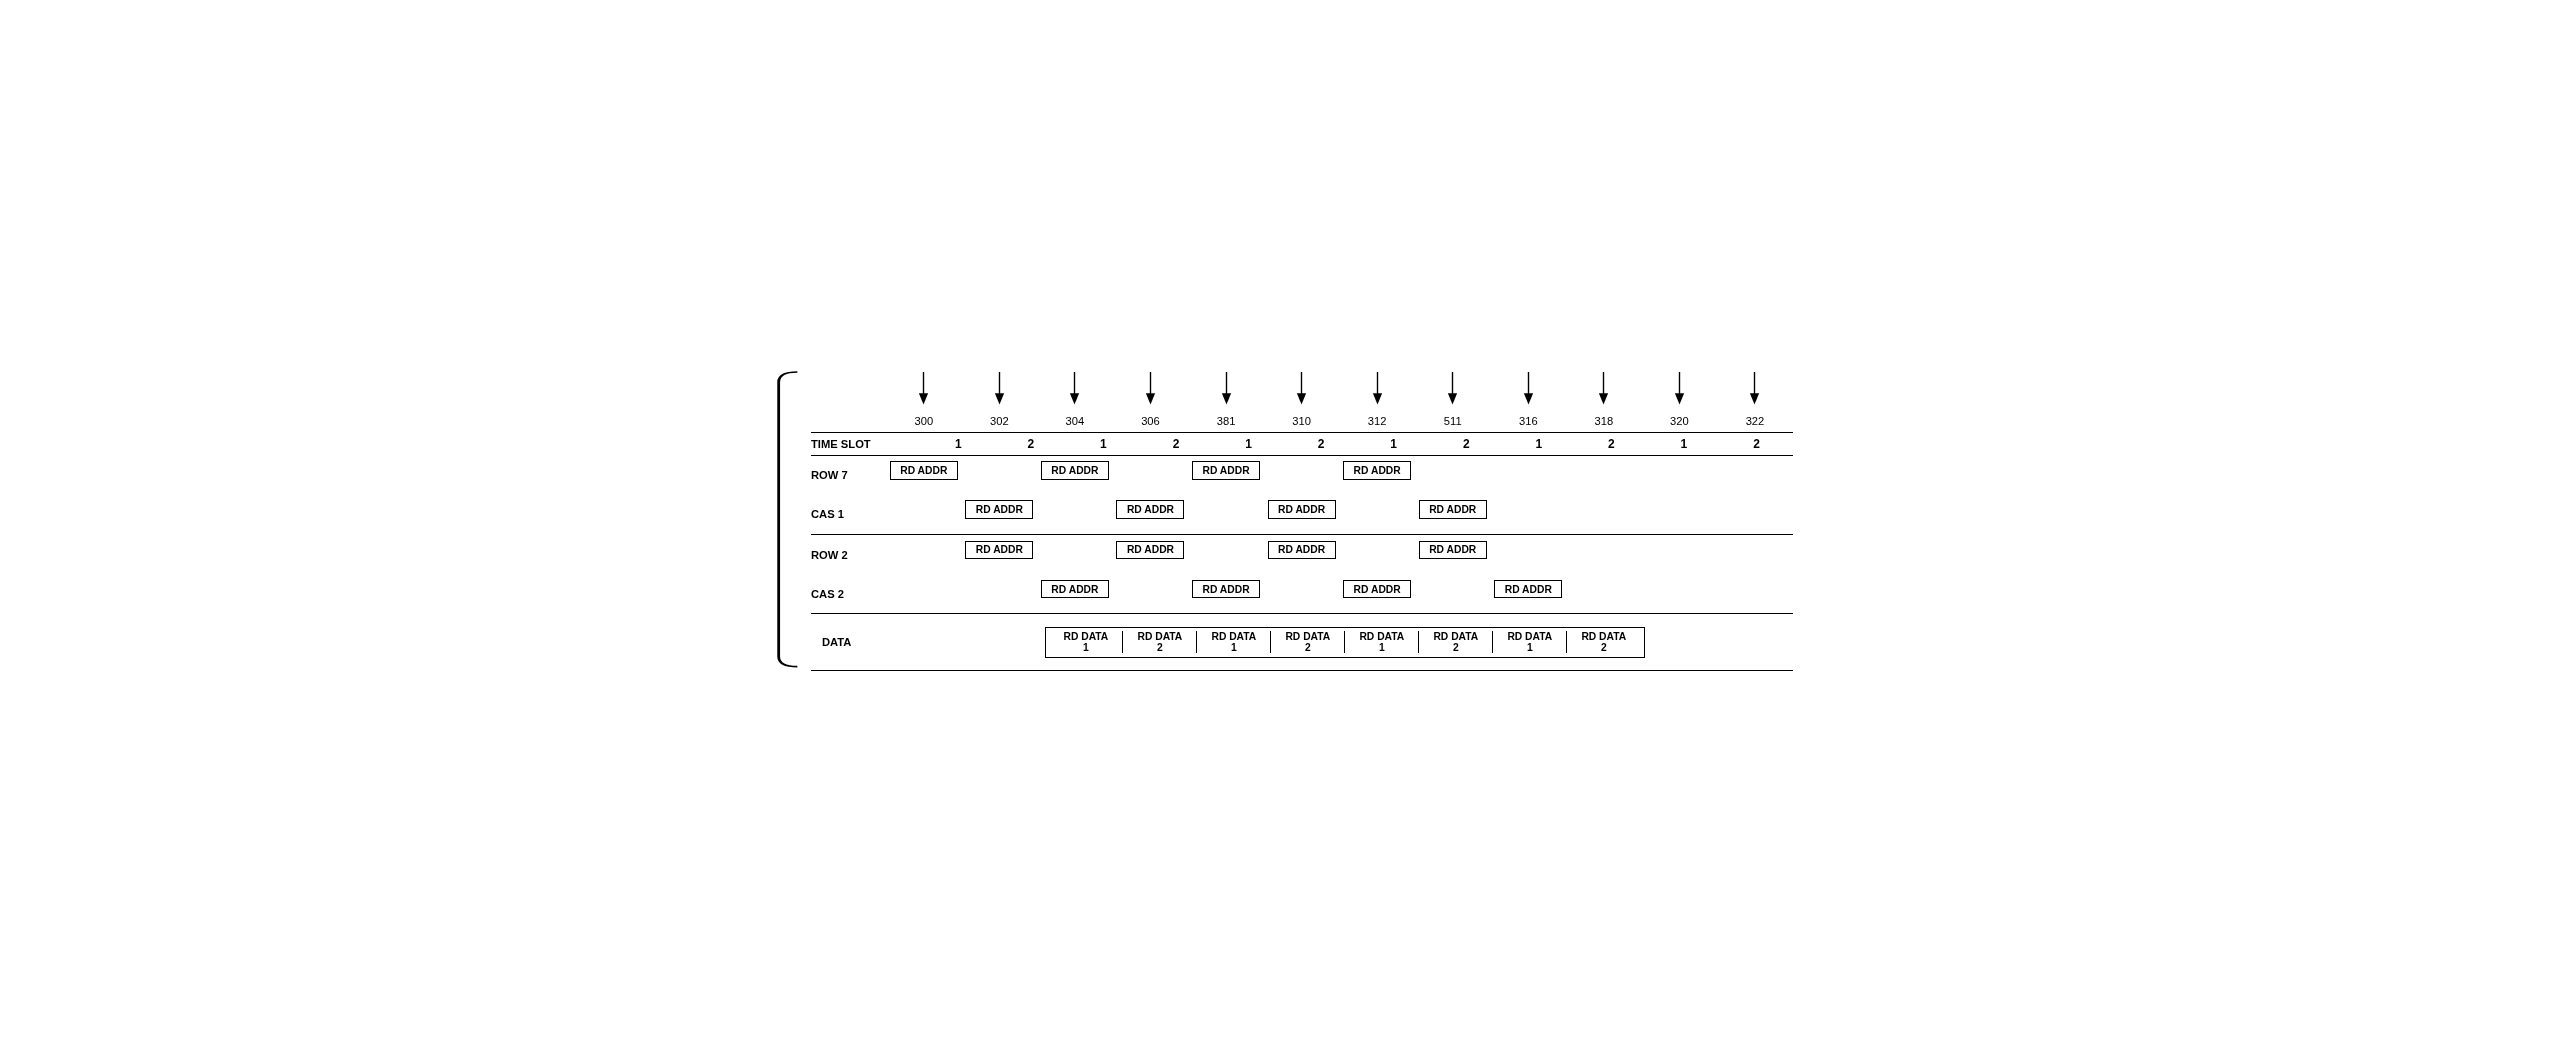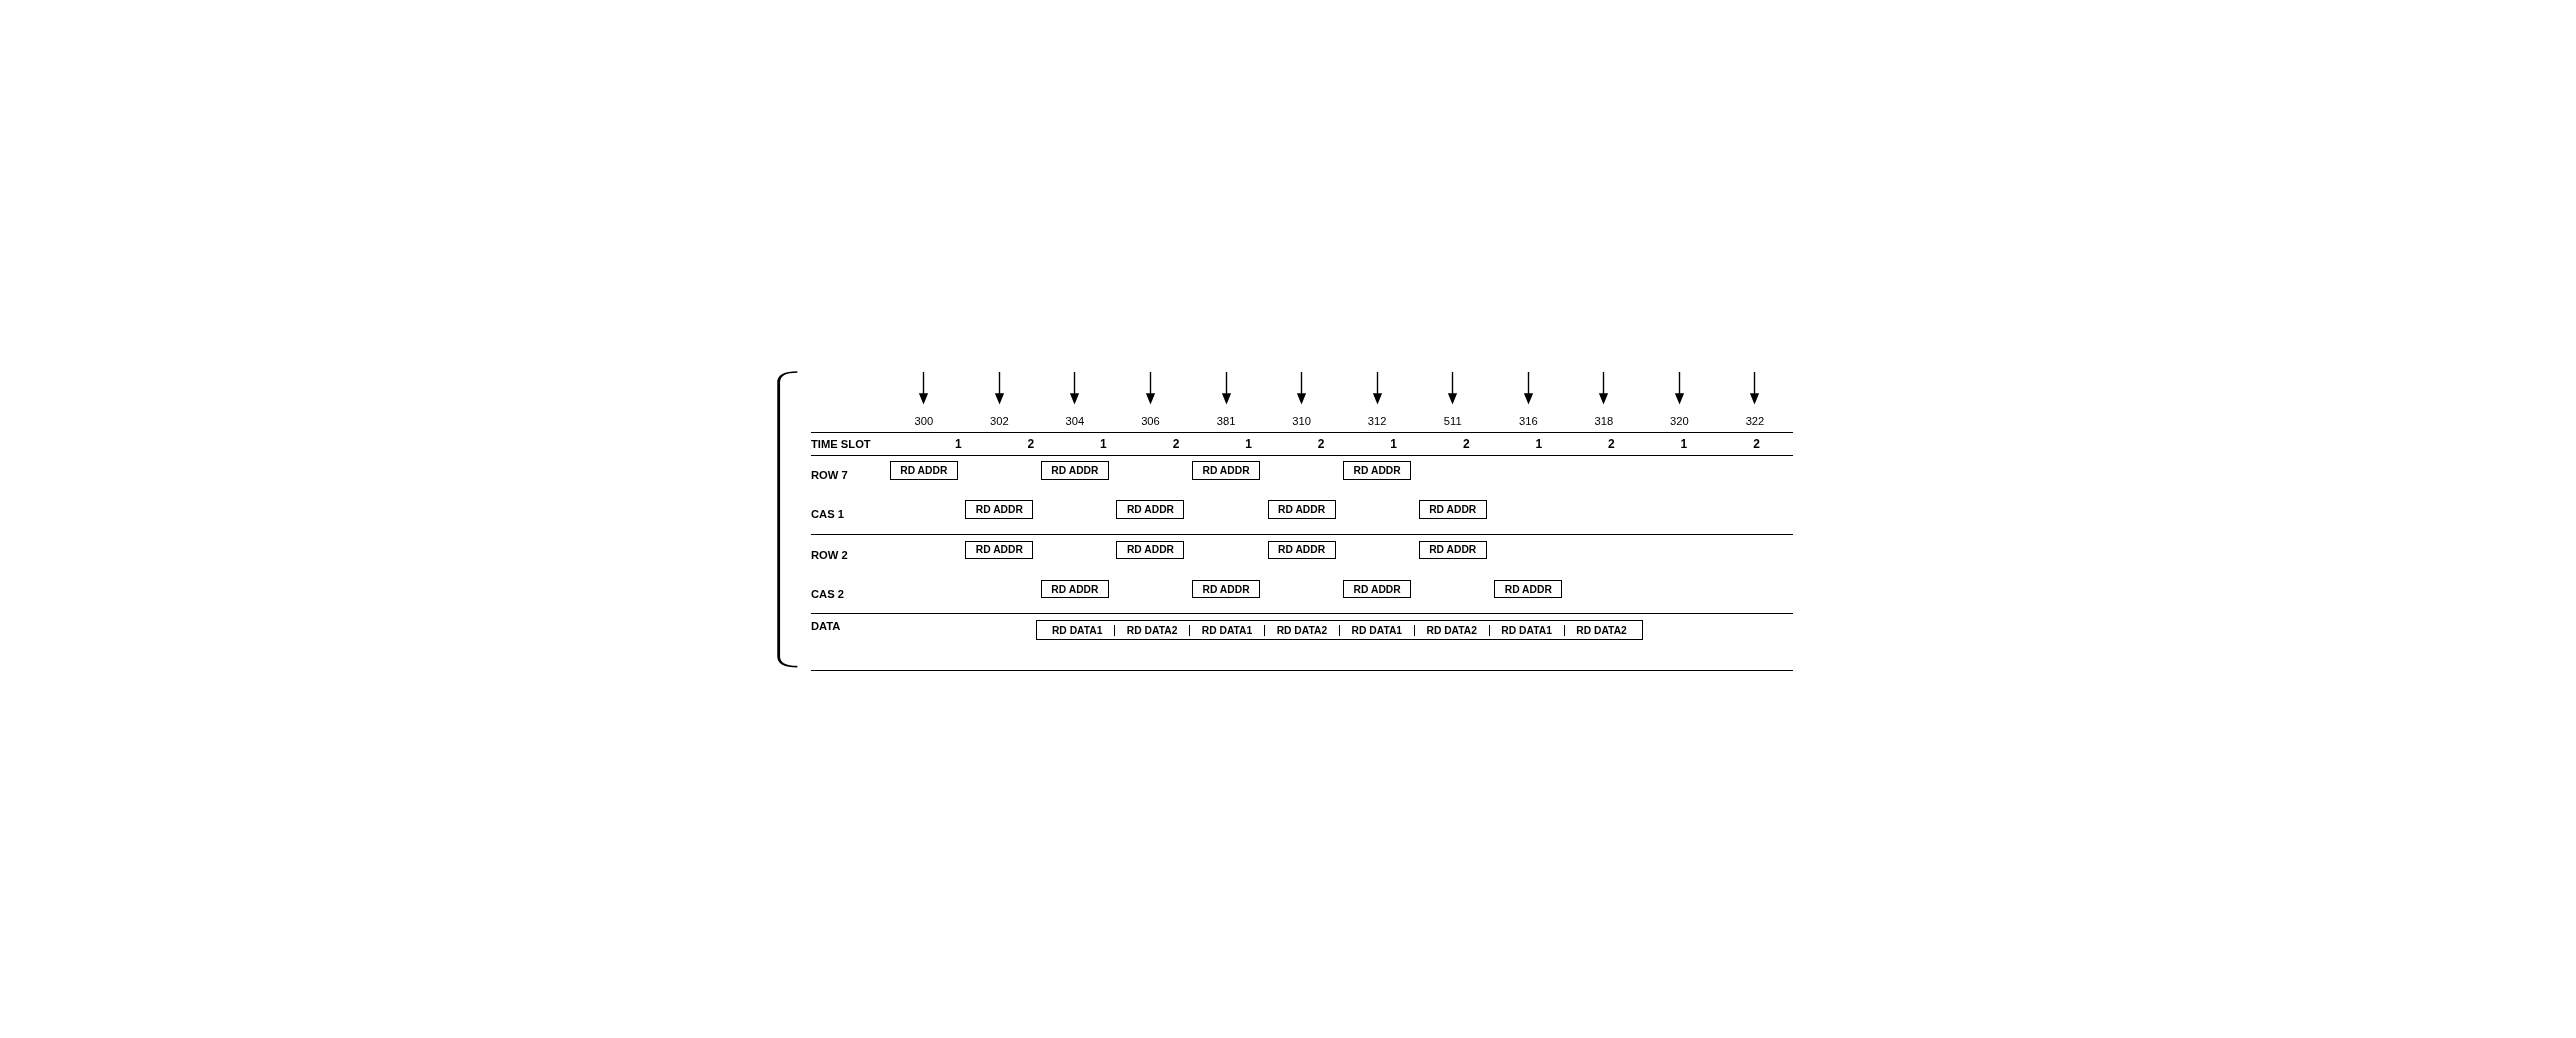--- a/index.html
+++ b/index.html
@@ -109,23 +109,24 @@
       white-space: nowrap;
       background: #fff;
       width: 90%;
     }
     
     .data-section {
       border-bottom: 1.9px solid #000;
     }
     .data-row {
       display: flex;
-      align-items: flex-start;
+      align-items: center;
       padding: 5.6px 0;
       min-height: 56px;
+      margin-left: 11px;
     }
     .data-cells {
       display: flex;
       flex: 1;
       align-items: stretch;
     }
     .data-span-box {
       border: 1.4px solid #000;
       display: flex;
       align-items: center;
@@ -134,21 +135,21 @@
       padding: 3.7px;
     }
     .data-item {
       text-align: center;
       font-size: 10.3px;
       font-weight: bold;
       flex: 1;
       border-right: 0.9px solid #000;
       padding: 0 3.7px;
       display: flex;
-      flex-direction: row;
+      flex-direction: column;
       align-items: center;
       justify-content: center;
     }
     .data-item:last-child {
       border-right: none;
     }
     .empty-cell {
       flex: 1;
     }
   </style>

